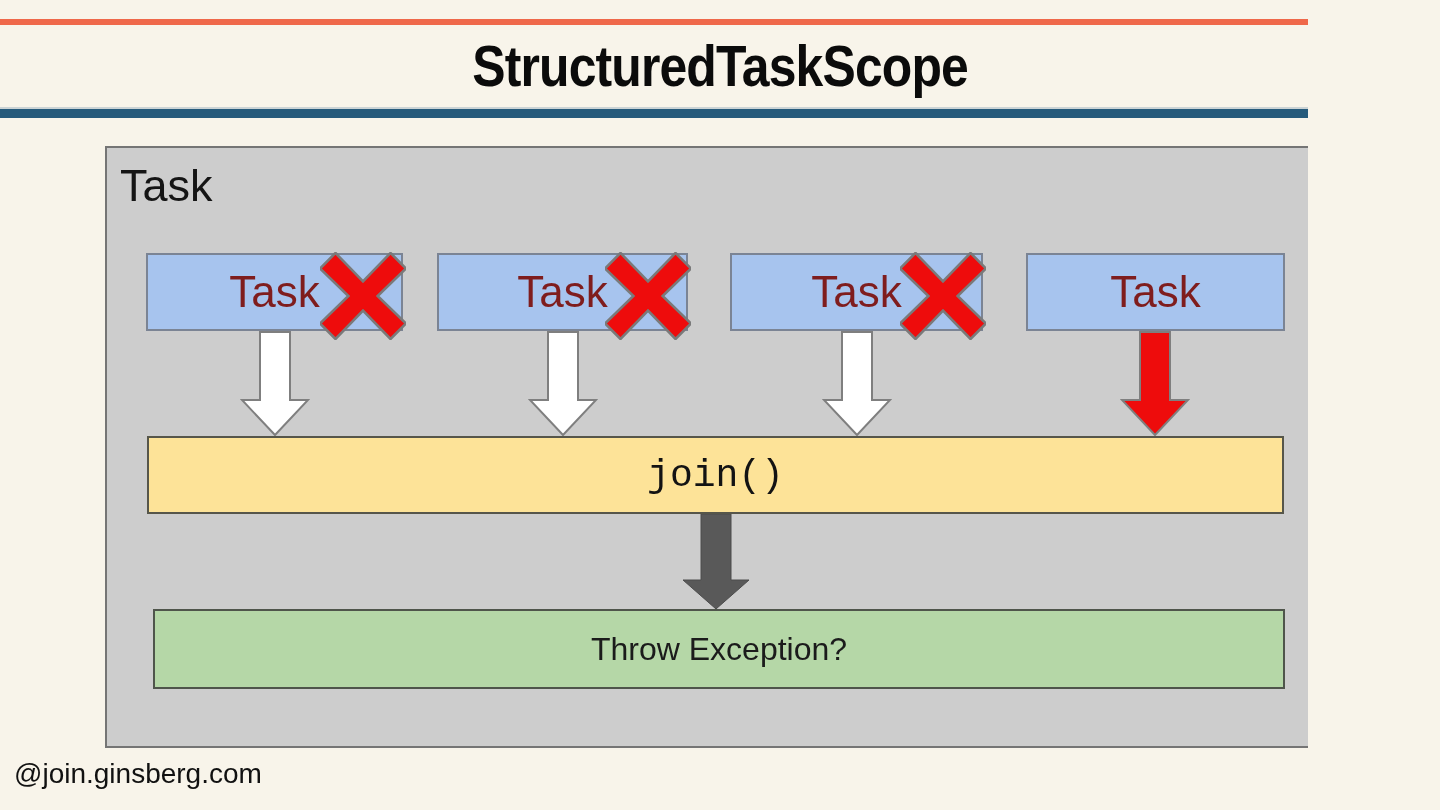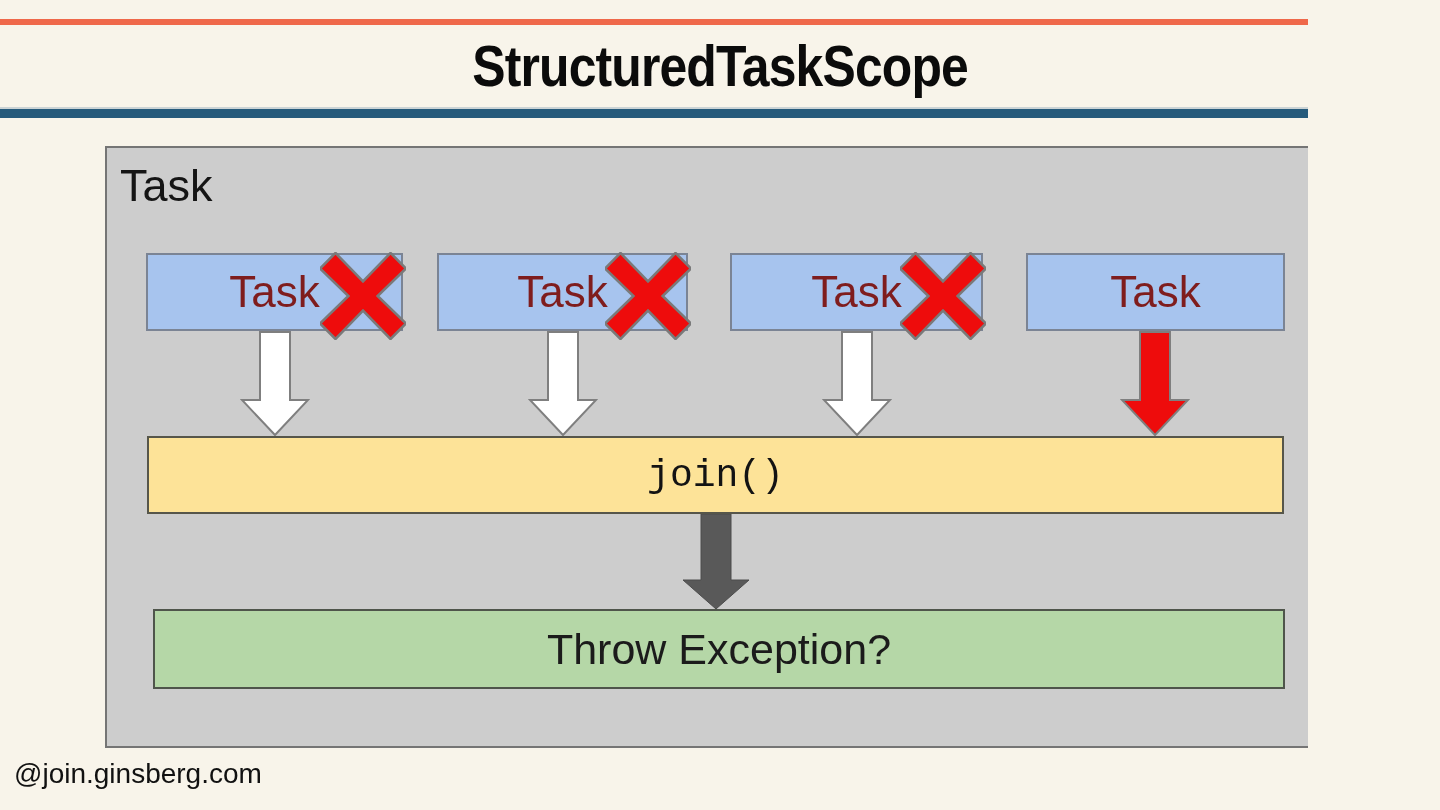--- a/index.html
+++ b/index.html
@@ -63,21 +63,21 @@
   }
 
   .join-arrow { position: absolute; left: 682px; top: 514px; width: 68px; height: 96px; }
   .join-arrow polygon { fill: var(--arrow-gray, #595959); stroke: #4c4c4c; stroke-width: 1; }
 
   .result-box {
     position: absolute; left: 153px; top: 609px; width: 1132px; height: 80px;
     background: var(--result-fill, #b5d7a7);
     border: 2px solid var(--result-border, #4f554b);
     display: flex; align-items: center; justify-content: center;
-    font-size: 43px; color: #1b1b1b;
+    font-size: 32px; color: #1b1b1b;
   }
 
   .footer {
     position: absolute; left: 14px; top: 758px;
     font-size: 28px; color: #111111;
   }
 </style>
 </head>
 <body>
 

